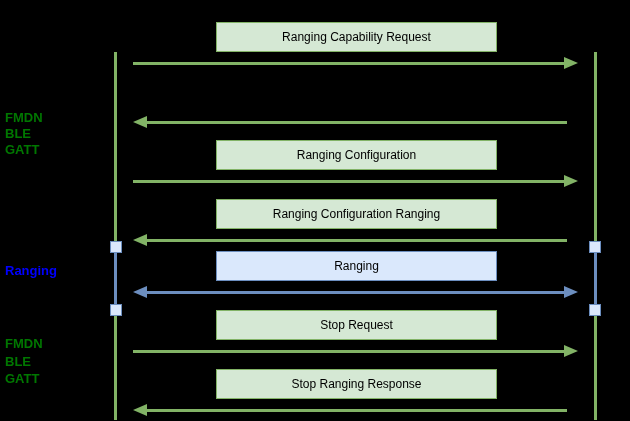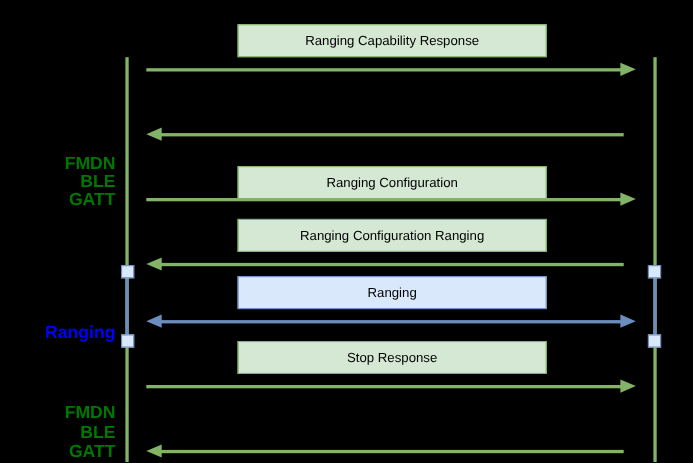--- a/index.html
+++ b/index.html
@@ -93,24 +93,23 @@
   .head-l { left: 0;  border-right: 14px solid #82b366; }
   .arrow.blue .shaft  { background: #6c8ebf; }
   .arrow.blue .head-r { border-left-color: #6c8ebf; }
   .arrow.blue .head-l { border-right-color: #6c8ebf; }
 
   
   .side-label {
     position: absolute;
     left: 5px;
     width: 100px;
-    text-align: right;
+    text-align: left;
     font-weight: bold;
-    font-size: 16px;
-    margin-top: 32px;
+    font-size: 13px;
   }
   .side-label.green { color: #007700; line-height: 16px; }
   .side-label.green.bottom { line-height: 17.5px; }
   .side-label.blue  { color: #0000ff; line-height: 16px; }
 </style>
 </head>
 <body>
 
 <div class="canvas">
 
@@ -131,33 +130,33 @@
   <div class="side-label blue" style="top:263px">
     <div>Ranging</div>
   </div>
   <div class="side-label green bottom" style="top:335px">
     <div>FMDN</div>
     <div>BLE</div>
     <div>GATT</div>
   </div>
 
   <div class="msg-box" style="top:22px">
-    <span>Ranging Capability Response</span>
+    <span>Ranging Capability Request</span>
   </div>
   <div class="arrow dir-right" style="top:56.5px">
     <div class="shaft"></div>
     <div class="head head-r"></div>
   </div>
 
   <div class="arrow dir-left" style="top:115.5px">
     <div class="shaft"></div>
     <div class="head head-l"></div>
   </div>
 
-  <div class="msg-box" style="top:151px">
+  <div class="msg-box" style="top:140px">
     <span>Ranging Configuration</span>
   </div>
   <div class="arrow dir-right" style="top:174.5px">
     <div class="shaft"></div>
     <div class="head head-r"></div>
   </div>
 
   <div class="msg-box" style="top:199px">
     <span>Ranging Configuration Ranging</span>
   </div>
@@ -169,25 +168,28 @@
   <div class="msg-box blue" style="top:251px">
     <span>Ranging</span>
   </div>
   <div class="arrow dir-both blue" style="top:285.5px">
     <div class="shaft"></div>
     <div class="head head-l"></div>
     <div class="head head-r"></div>
   </div>
 
   <div class="msg-box" style="top:310px">
-    <span>Stop Response</span>
+    <span>Stop Request</span>
   </div>
   <div class="arrow dir-right" style="top:344.5px">
     <div class="shaft"></div>
     <div class="head head-r"></div>
   </div>
 
+  <div class="msg-box" style="top:369px">
+    <span>Stop Ranging Response</span>
+  </div>
   <div class="arrow dir-left" style="top:403.5px">
     <div class="shaft"></div>
     <div class="head head-l"></div>
   </div>
 
 </div>
 
 </body></html>

